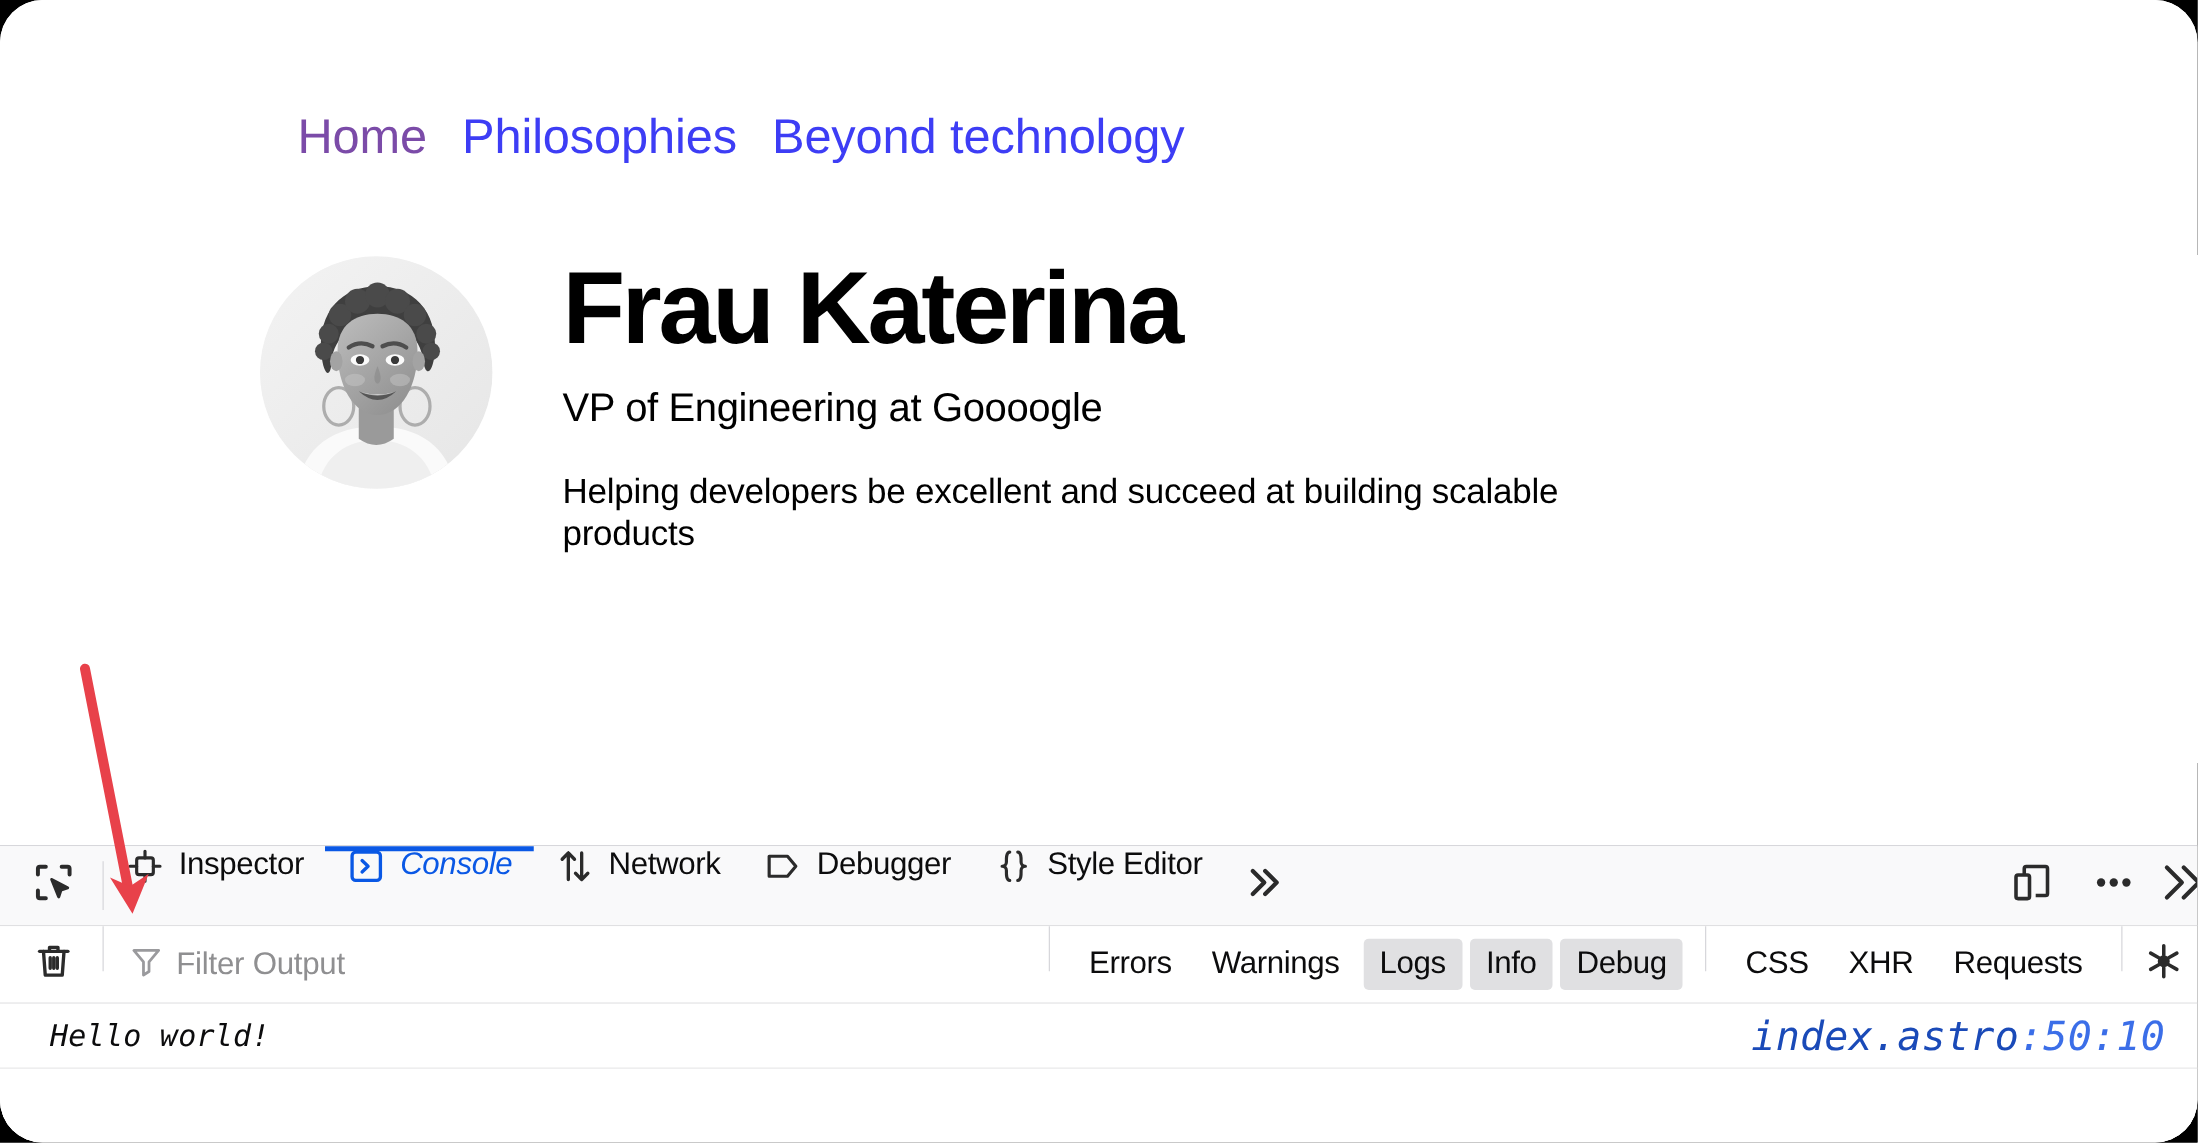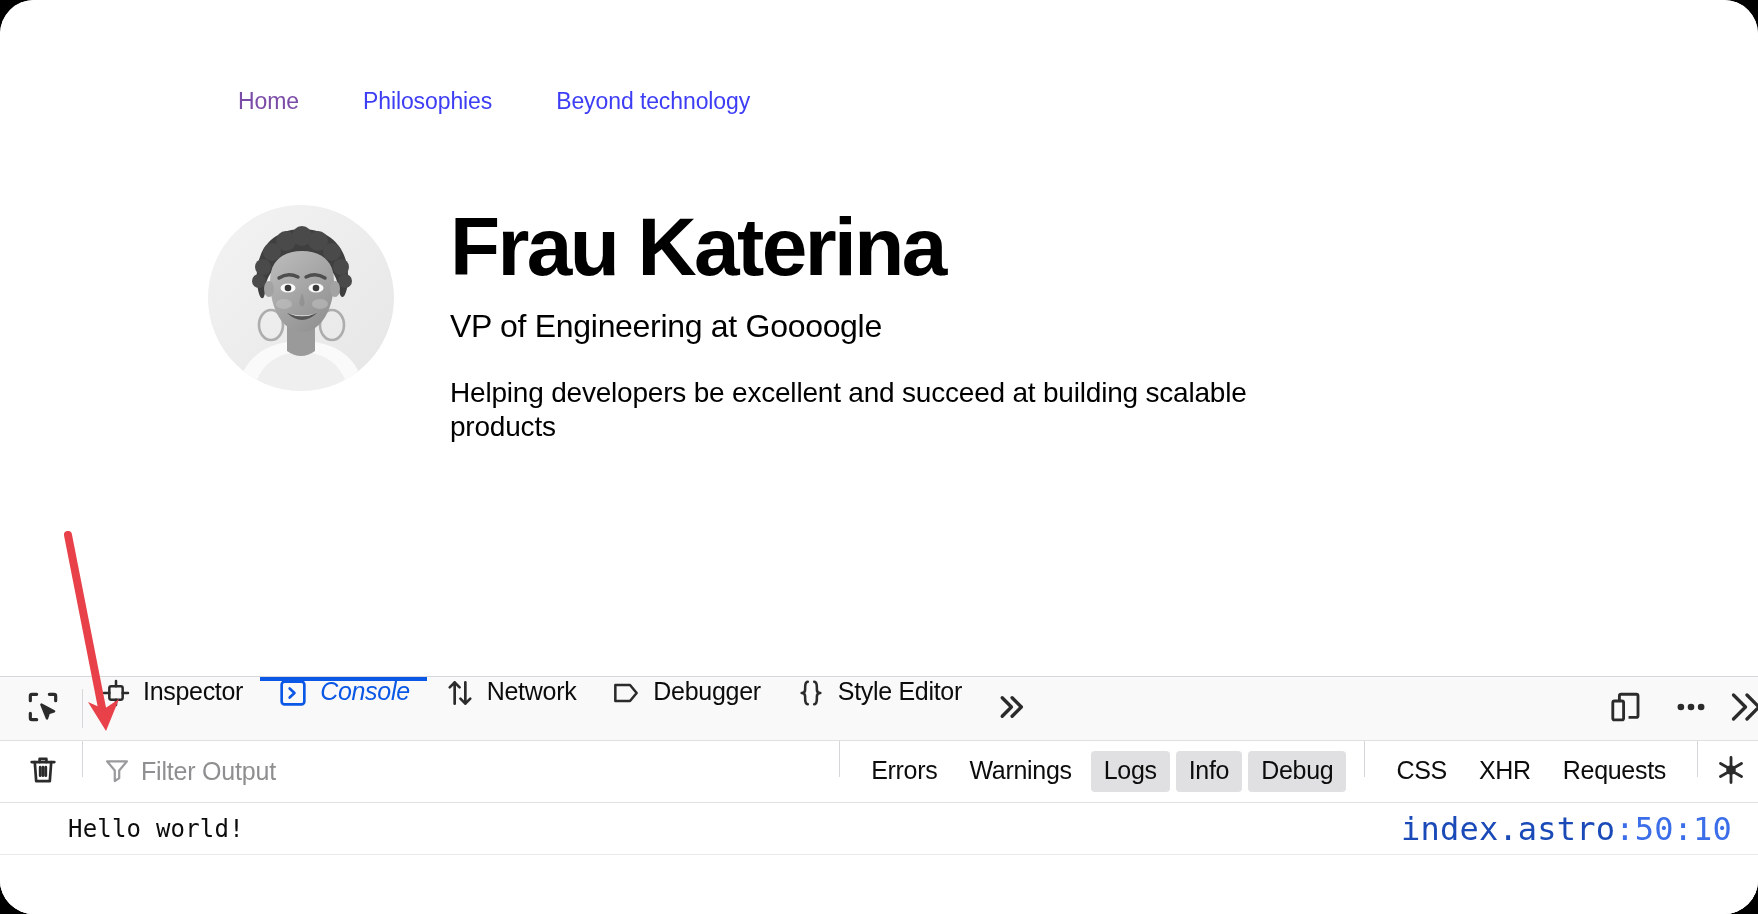--- a/index.html
+++ b/index.html
@@ -23,22 +23,22 @@
     position: absolute;
     left: 0; top: 0; right: 0;
     height: 676px;
     background: #ffffff;
   }
   #nav {
     position: absolute;
     left: 238px; top: 88px;
     display: flex;
     align-items: baseline;
-    gap: 64px;
-    font-size: 23px;
+    gap: 28px;
+    font-size: 39px;
   }
   #nav a {
     text-decoration: none;
     white-space: nowrap;
     letter-spacing: -0.1px;
   }
   #nav a.visited { color: #7b4ba8; }
   #nav a.unvisited { color: #3d3df5; }
 
   #hero {
@@ -194,22 +194,23 @@
   #console-output {
     flex: 1 1 auto;
     background: #ffffff;
     position: relative;
   }
   .log-row {
     display: flex;
     align-items: center;
     height: 52px;
     border-bottom: 1px solid #e9e9ea;
-    padding: 0 26px 0 68px;
+    padding: 0 26px 0 40px;
     position: relative;
+    font-style: italic;
   }
   .log-msg {
     font-family: "DejaVu Sans Mono", monospace;
     font-size: 24px;
     color: #0c0c0d;
     letter-spacing: 0.2px;
   }
   .log-src {
     margin-left: auto;
     font-family: "DejaVu Sans Mono", monospace;

